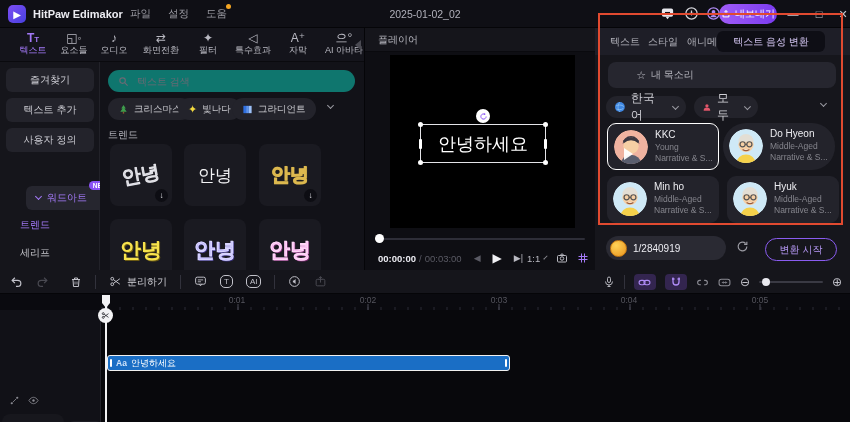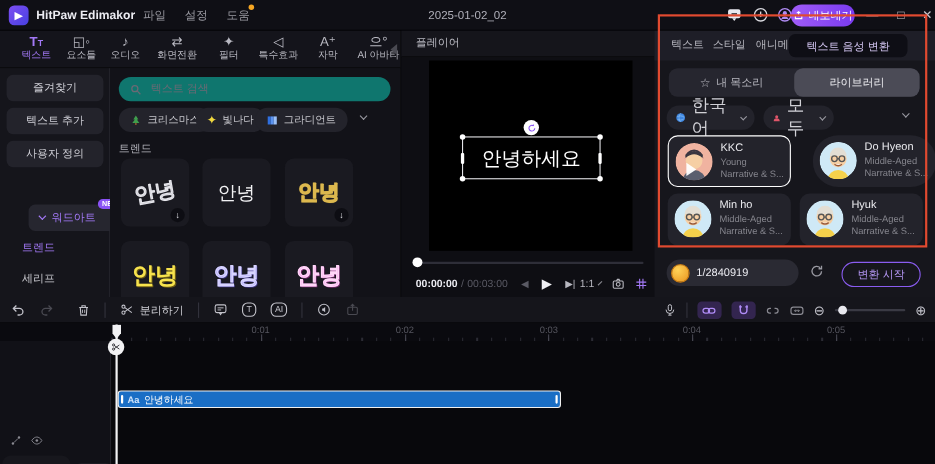--- a/index.html
+++ b/index.html
@@ -72,21 +72,21 @@
   .pbtn{color:#b8b8c0;display:flex;align-items:center;}
 
   
   .right-panel{position:absolute;left:595px;top:28px;width:255px;height:242px;background:#16161c;}
   .rtabs{position:absolute;left:0;top:0;width:255px;height:27px;background:#1e1e27;}
   .rtab{position:absolute;top:0;line-height:27px;font-size:10px;color:#b5b5bd;}
   .rtab-active{position:absolute;left:122px;top:3px;width:108px;height:21px;background:#0e0e15;border-radius:6px;color:#d6c8f5;font-size:10px;display:flex;align-items:center;justify-content:center;}
   .toggle{position:absolute;left:13px;top:34px;width:228px;height:26px;border-radius:8px;background:#26262f;}
   .toggle-left{position:absolute;left:0;top:0;width:114px;height:26px;display:flex;align-items:center;justify-content:center;gap:5px;font-size:10px;color:#b8b8c0;}
   .toggle-right{position:absolute;left:114px;top:0;width:114px;height:26px;border-radius:8px;background:#4b4b56;display:flex;align-items:center;justify-content:center;font-size:10px;color:#ececf0;}
-  .dd{position:absolute;top:68px;height:22px;border-radius:11px;background:#23232b;display:flex;align-items:center;gap:5px;padding:0 8px;font-size:16px;color:#d0d0d6;}
+  .dd{position:absolute;top:68px;height:22px;border-radius:11px;background:#23232b;display:flex;align-items:center;gap:5px;padding:0 8px;font-size:12px;color:#d0d0d6;}
   .dd-chev{position:absolute;left:226px;top:75px;color:#9a9aa2;}
   .vcard{position:absolute;width:112px;height:47px;border-radius:9px;background:#23232b;}
   .vcard.selected{border:1.5px solid #fff;}
   .vname{position:absolute;left:47px;top:5px;font-size:10px;color:#ececf0;}
   .vage{position:absolute;left:47px;top:18px;font-size:8.5px;color:#85858d;}
   .vstyle{position:absolute;left:47px;top:29px;font-size:8.5px;color:#85858d;}
   .avatar{position:absolute;left:6px;top:6px;width:34px;height:34px;border-radius:50%;overflow:hidden;}
   .play-ovl{position:absolute;left:10px;top:18px;width:0;height:0;border-left:9px solid #fff;border-top:6px solid transparent;border-bottom:6px solid transparent;opacity:.95;}
   .credits-pill{position:absolute;left:11px;top:208px;width:120px;height:24px;border-radius:12px;background:#2a2a33;display:flex;align-items:center;gap:6px;padding-left:4px;font-size:10px;color:#ececf2;}
   .coin{width:17px;height:17px;border-radius:50%;background:radial-gradient(circle at 35% 30%,#ffd257,#e8941f);border:1px solid #c97b12;}
@@ -337,21 +337,20 @@
       <span class="rtab" style="left:15px;">텍스트</span>
       <span class="rtab" style="left:53px;">스타일</span>
       <span class="rtab" style="left:92px;">애니메이션</span>
       <span class="rtab-active">텍스트 음성 변환</span>
     </div>
     <div class="toggle">
       <div class="toggle-left">
         <span style="font-size:11px;">☆</span>
         <span>내 목소리</span>
       </div>
-      <div class="toggle-right">라이브러리</div>
     </div>
     <div class="dd" style="left:11px;width:80px;">
       <svg viewBox="0 0 24 24" width="12" height="12">
           <circle cx="12" cy="12" r="10" fill="#3f86e0"></circle>
           <path d="M4 10c4-3 12-3 16 1M5 16c4 2 10 2 14-1" stroke="#8ec4f5" stroke-width="1.6" fill="none"></path>
           <path d="M12 2c-5 6-5 14 0 20" stroke="#8ec4f5" stroke-width="1.4" fill="none"></path>
         </svg>
       <span>한국어</span>
       <span class="chev" style="color:#9a9aa2;margin-left:2px;"></span>
     </div>
@@ -373,21 +372,21 @@
             <path d="M10 17a10 10 0 0 1 20 0c-2-6-6-8-10-8s-8 2-10 8z" fill="#3a3640"></path>
             <path d="M11 16q9-8 18 0l0 -4q-9-7-18 0z" fill="#3a3640"></path>
             <path d="M8 40a12 11 0 0 1 24 0z" fill="#5a5e6e"></path>
           </svg>
         <div class="play-ovl"></div>
       </div>
       <div class="vname">KKC</div>
       <div class="vage">Young</div>
       <div class="vstyle">Narrative &amp; S...</div>
     </div>
-    <div class="vcard" style="left:144px;top:95px;border-radius:23px;">
+    <div class="vcard" style="left:128px;top:95px;border-radius:23px;">
       <div class="avatar">
         <svg viewBox="0 0 40 40" width="34" height="34">
             <circle cx="20" cy="20" r="20" fill="#cfe9f6"></circle>
             <circle cx="20" cy="18" r="9" fill="#f6cfa4"></circle>
             <path d="M11 15a9 9 0 0 1 18 0z" fill="#e3ded4"></path>
             <circle cx="16" cy="18" r="3" fill="none" stroke="#555" stroke-width="1.4"></circle>
             <circle cx="24" cy="18" r="3" fill="none" stroke="#555" stroke-width="1.4"></circle>
             <line x1="19" y1="18" x2="21" y2="18" stroke="#555" stroke-width="1.4"></line>
             <path d="M16 24q4 3 8 0" stroke="#9a5b3b" stroke-width="1.4" fill="#fff"></path>
             <path d="M9 40a11 10 0 0 1 22 0z" fill="#f5d14b"></path>

